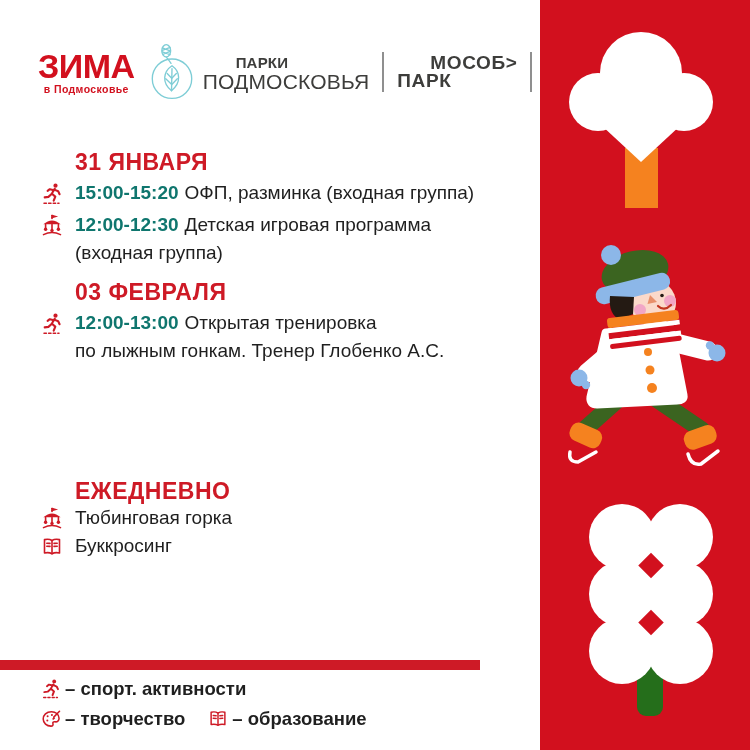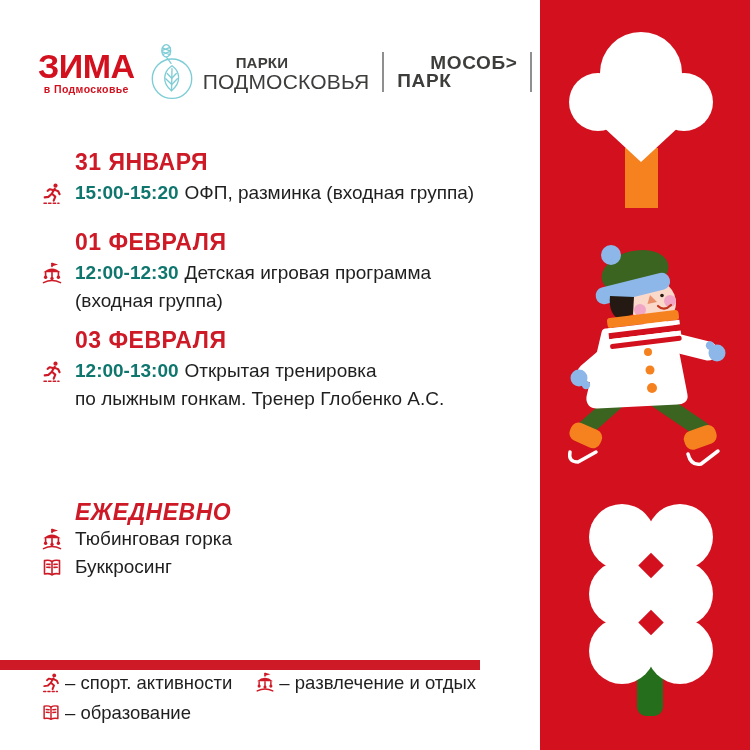--- a/index.html
+++ b/index.html
@@ -17,33 +17,33 @@
   .logo-text .l2{font-weight:400;font-size:21px;}
   .logo-text.bold2 .l2{font-weight:700;font-size:14px;}
   .mosob .l1,.mosob .l2{font-weight:700;font-size:19px;letter-spacing:.6px;color:#3D3D3B;line-height:18px;}
   .divider{width:2px;height:40px;background:#8F8F8F;margin:0 13px;}
   .parki-badge{margin-right:6px;}
   .green-badge{margin-right:7px;}
 
   
   .schedule{position:absolute;left:40px;top:125px;width:485px;}
   .date-h{margin:0 0 0 35px;font-size:23px;font-weight:800;color:#CE1A26;letter-spacing:.5px;line-height:26px;}
-  .mt1{margin-top:24px;} .mt2{margin-top:22px;} .mt3{margin-top:12px;} .mt-daily{margin-top:86px;font-style:italic;}
+  .mt1{margin-top:24px;} .mt2{margin-top:22px;} .mt3{margin-top:12px;} .mt-daily{margin-top:113px;}
   .event-row{display:flex;margin-top:4px;}
   .row-icon{width:24px;height:24px;flex:none;margin-right:11px;margin-top:3px;}
   .row-text{font-size:19px;line-height:28px;color:#1F1F1F;}
   .event-time{font-weight:700;color:#0f766e;}
   .event-desc{white-space:pre-line;margin-left:6px;}
   .daily-row{display:flex;margin-top:0;}
   .daily-row .row-text{line-height:28px;}
 
   
   .red-bar{position:absolute;left:0;top:660px;width:480px;height:10px;background:#CE1A26;}
   .legend{position:absolute;left:40px;top:672px;}
-  .legend-row{display:flex;align-items:flex-start;height:28px;}
+  .legend-row{display:flex;align-items:flex-end;height:28px;font-weight:bold;}
   .legend-row+.legend-row{margin-top:2px;}
   .legend-pair{display:flex;align-items:center;margin-right:22px;}
   .legend-pair .li{width:22px;height:22px;flex:none;}
   .legend-label{font-size:18.5px;color:#1F1F1F;margin-left:3px;white-space:nowrap;}
 
   
   .panel{position:absolute;left:540px;top:0;width:210px;height:750px;background:#D2101E;}
   .panel svg{display:block;}
 </style>
 </head>
@@ -114,21 +114,20 @@
           <path d="M11.9 11.8 L15.3 14.6 L13.7 18.7"></path>
           <path d="M11.9 11.8 L8.4 14.9 L4.7 15.4"></path>
         </g>
         <path d="M4 21.3 L19 21.3" stroke="#CE1A26" stroke-width="1.5" stroke-dasharray="2.4 2.2" stroke-linecap="round"></path>
       </svg>
       <div class="row-text">
         <span class="event-time">15:00-15:20</span><span class="event-desc">ОФП, разминка (входная группа)</span>
       </div>
     </div>
 
-    <h2 class="date-h mt2">01 ФЕВРАЛЯ</h2>
     <div class="event-row">
       <svg class="row-icon" viewBox="0 0 24 24">
         <g stroke="#CE1A26" stroke-width="1.6" fill="none" stroke-linecap="round">
           <path d="M12 1.6 L12 4.4"></path>
           <path d="M12 1.6 L15.2 2.5 L12 3.4" fill="#CE1A26"></path>
           <path d="M5.6 10.6 L5.6 16 M12 10.6 L12 17 M18.4 10.6 L18.4 16"></path>
           <path d="M3.5 20.6 Q12 16.4 20.5 20.6"></path>
         </g>
         <path d="M3.4 10.2 Q12 2.6 20.6 10.2 Z" fill="#CE1A26"></path>
         <circle cx="5.6" cy="15.2" r="1.7" fill="#CE1A26"></circle>
@@ -199,37 +198,35 @@
             <path d="M14.8 6.8 C13.5 8.5 12.6 9.6 11.9 11.8"></path>
             <path d="M14.2 7.6 L18.2 9.3 L19.6 12.2"></path>
             <path d="M14 8.2 L9.8 7.2 L7.6 8.9"></path>
             <path d="M11.9 11.8 L15.3 14.6 L13.7 18.7"></path>
             <path d="M11.9 11.8 L8.4 14.9 L4.7 15.4"></path>
           </g>
           <path d="M4 21.3 L19 21.3" stroke="#CE1A26" stroke-width="1.5" stroke-dasharray="2.4 2.2" stroke-linecap="round"></path>
         </svg>
         <span class="legend-label">– спорт. активности</span>
       </div>
+    </div>
+    <div class="legend-row">
       <div class="legend-pair">
         <svg class="li" viewBox="0 0 24 24">
-          <g stroke="#CE1A26" stroke-width="1.6" fill="none" stroke-linecap="round">
-            <path d="M12 1.6 L12 4.4"></path>
-            <path d="M12 1.6 L15.2 2.5 L12 3.4" fill="#CE1A26"></path>
-            <path d="M5.6 10.6 L5.6 16 M12 10.6 L12 17 M18.4 10.6 L18.4 16"></path>
-            <path d="M3.5 20.6 Q12 16.4 20.5 20.6"></path>
-          </g>
-          <path d="M3.4 10.2 Q12 2.6 20.6 10.2 Z" fill="#CE1A26"></path>
-          <circle cx="5.6" cy="15.2" r="1.7" fill="#CE1A26"></circle>
-          <circle cx="12" cy="16.4" r="1.7" fill="#CE1A26"></circle>
-          <circle cx="18.4" cy="15.2" r="1.7" fill="#CE1A26"></circle>
+          <g stroke="#CE1A26" stroke-width="1.7" fill="none" stroke-linecap="round">
+            <path d="M12.5 4 C7 4 3.5 7.8 3.5 12 C3.5 16.5 7.3 19.8 12 19.8 C13.8 19.8 14.6 18.6 14.1 17.2 C13.6 15.7 14.8 14.6 16.3 15 C18.9 15.6 20.8 13.8 20.8 11.3 C20.8 7 17.2 4 12.5 4 Z"></path>
+            <path d="M15 10 L21.3 3.6"></path>
+          </g>
+          <circle cx="8.3" cy="9" r="1.1" fill="#CE1A26"></circle>
+          <circle cx="13" cy="7.6" r="1.1" fill="#CE1A26"></circle>
+          <circle cx="8" cy="13.6" r="1.1" fill="#CE1A26"></circle>
+          <path d="M13.2 11.9 L15.2 9.8 L16.6 11.2 L14.4 13.1 Z" fill="#CE1A26"></path>
         </svg>
-        <span class="legend-label">– развлечение и отдых</span>
-      </div>
-    </div>
-    <div class="legend-row">
+        <span class="legend-label">– творчество</span>
+      </div>
       <div class="legend-pair">
         <svg class="li" viewBox="0 0 24 24">
           <g stroke="#CE1A26" stroke-width="1.6" fill="none" stroke-linecap="round" stroke-linejoin="round">
             <path d="M12 5.5 C10 4.2 7 4 4.5 4.6 L4.5 18 C7 17.4 10 17.6 12 18.8 C14 17.6 17 17.4 19.5 18 L19.5 4.6 C17 4 14 4.2 12 5.5 Z"></path>
             <path d="M12 5.5 L12 18.8"></path>
             <path d="M6.8 8.2 L10 8.4 M6.8 11.2 L10 11.4 M14 8.4 L17.2 8.2 M14 11.4 L17.2 11.2"></path>
           </g>
         </svg>
         <span class="legend-label">– образование</span>
       </div>

